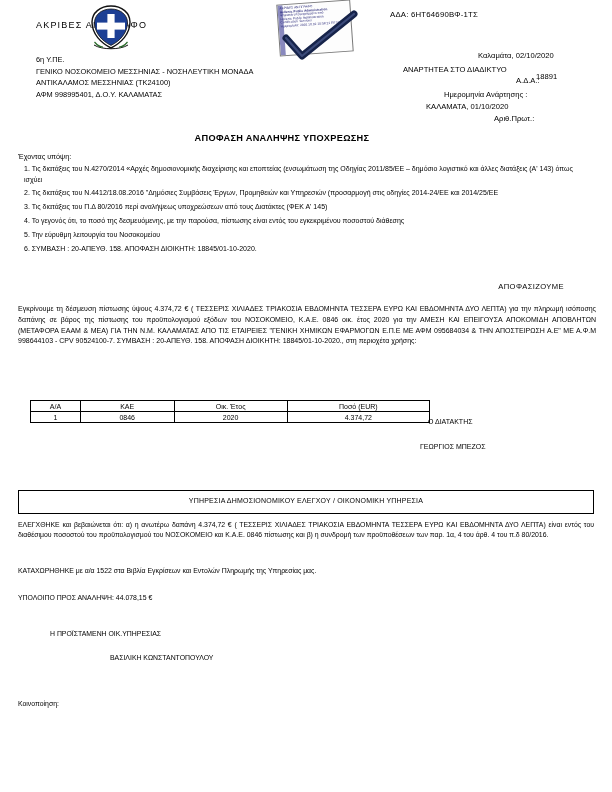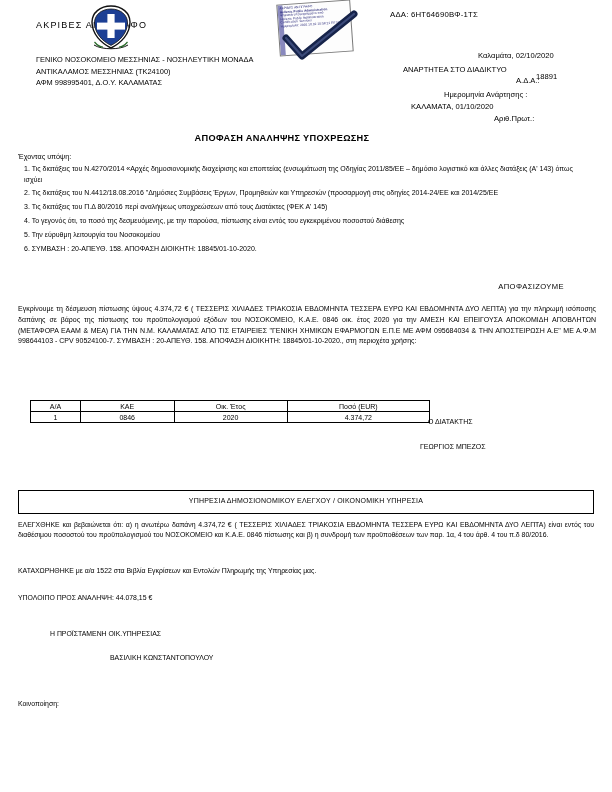--- a/index.html
+++ b/index.html
@@ -32,21 +32,21 @@
     white-space:nowrap;
   }
   .right-block {
     position:absolute; left:404px; top:50px; font-size:7.6px; line-height:12px;
     text-align:left;
   }
   .right-block .city { position:absolute; left:62px; top:0px; white-space:nowrap;padding-left:12px; }
   .right-block .anarth { position:absolute; left:-1px; top:14px; white-space:nowrap; }
   .right-block .ada2 { position:absolute; left:112px; top:25px; white-space:nowrap; }
   .right-block .hmer { position:absolute; left:40px; top:39px; white-space:nowrap; }
-  .right-block .kal2 { position:absolute; left:7px; top:51px; white-space:nowrap; }
+  .right-block .kal2 { position:absolute; left:22px; top:51px; white-space:nowrap; }
   .right-block .arith { position:absolute; left:62px; top:63px; white-space:nowrap;margin-left:28px; }
 
   
   .stamp {
     position:absolute; left:272px; top:2px; width:92px; height:62px;
   }
   .stamp .sq {
     position:absolute; left:6px; top:0px; width:72px; height:50px;
     border:1px solid #7a7a7a; background:#fdfdfd;
     transform: rotate(-4deg);
@@ -172,20 +172,21 @@
     </div>
     <div class="check">
       <svg width="80" height="54" viewBox="0 0 80 54">
         <path d="M6 30 L22 48 L74 6" fill="none" stroke="#16234a" stroke-width="7" stroke-linecap="round" stroke-linejoin="round"></path>
         <path d="M6 30 L22 48 L74 6" fill="none" stroke="#3b4a7a" stroke-width="2.2" stroke-linecap="round" stroke-linejoin="round"></path>
       </svg>
     </div>
   </div>
 
   <div class="org-block">
+    <div>6η Υ.ΠΕ.</div>
     <div>ΓΕΝΙΚΟ ΝΟΣΟΚΟΜΕΙΟ ΜΕΣΣΗΝΙΑΣ - ΝΟΣΗΛΕΥΤΙΚΗ ΜΟΝΑΔΑ</div>
     <div>ΑΝΤΙΚΑΛΑΜΟΣ ΜΕΣΣΗΝΙΑΣ (ΤΚ24100)</div>
     <div>ΑΦΜ 998995401,    Δ.Ο.Υ. ΚΑΛΑΜΑΤΑΣ</div>
   </div>
 
   <div class="right-block">
     <div class="city">Καλαμάτα, 02/10/2020</div>
     <div class="anarth">ΑΝΑΡΤΗΤΕΑ ΣΤΟ ΔΙΑΔΙΚΤΥΟ</div>
     <div class="ada2">Α.Δ.Α.:</div>
     <div class="hmer">Ημερομηνία Ανάρτησης :</div>

